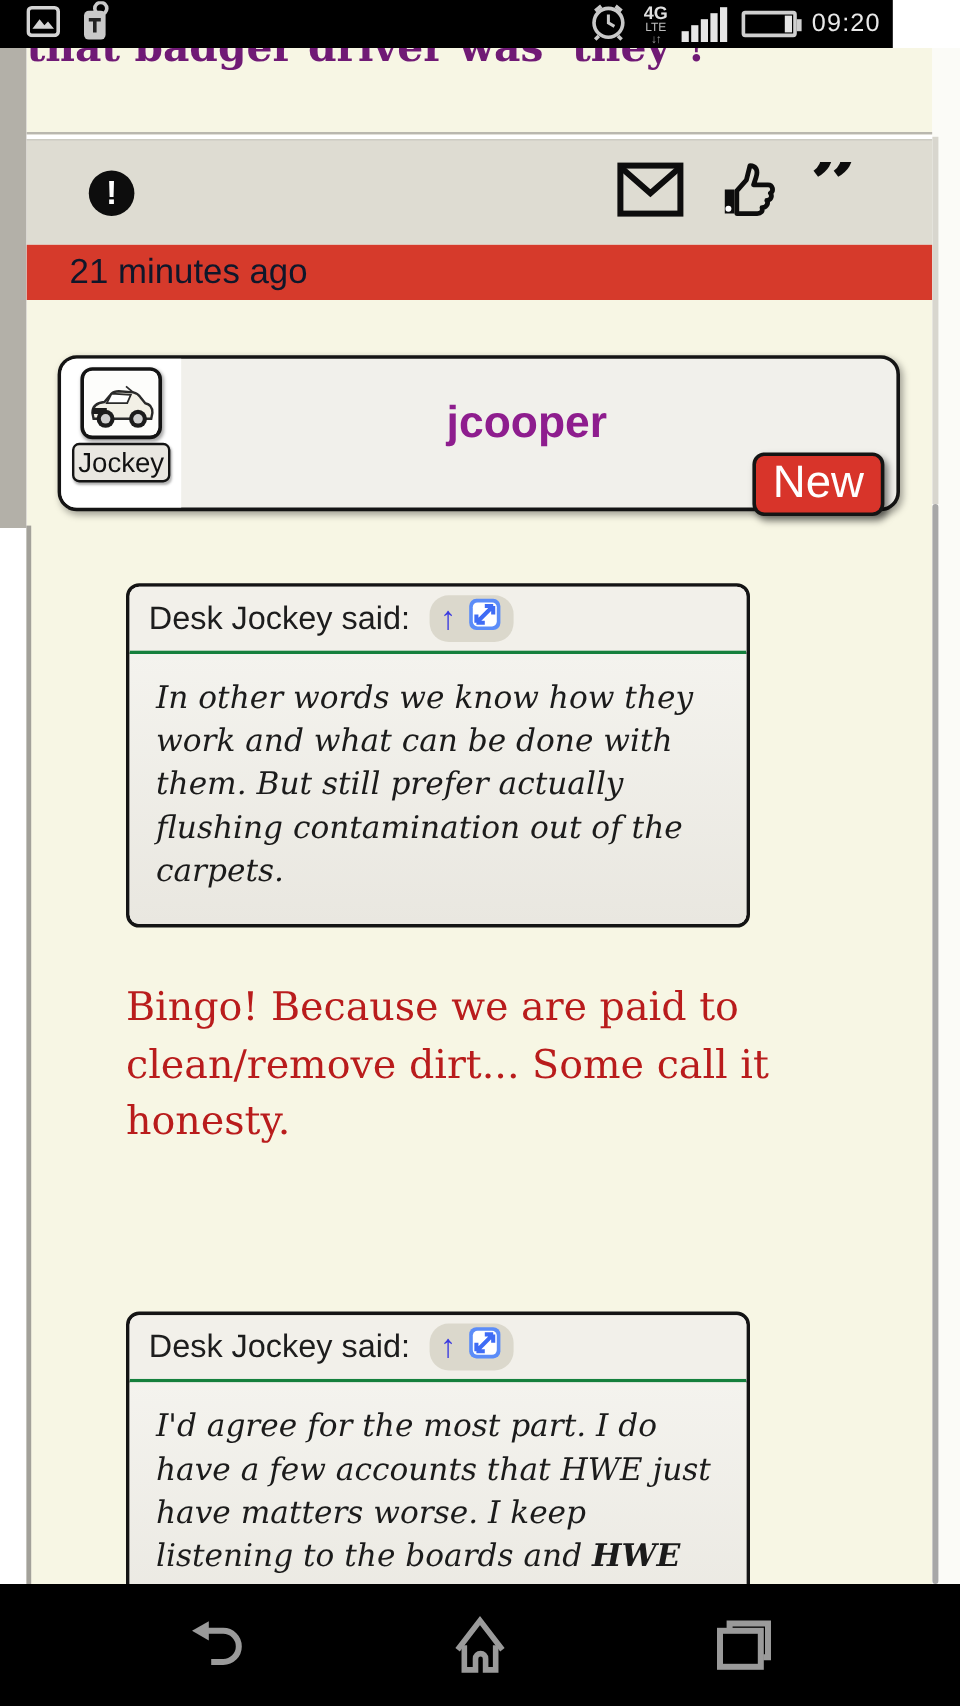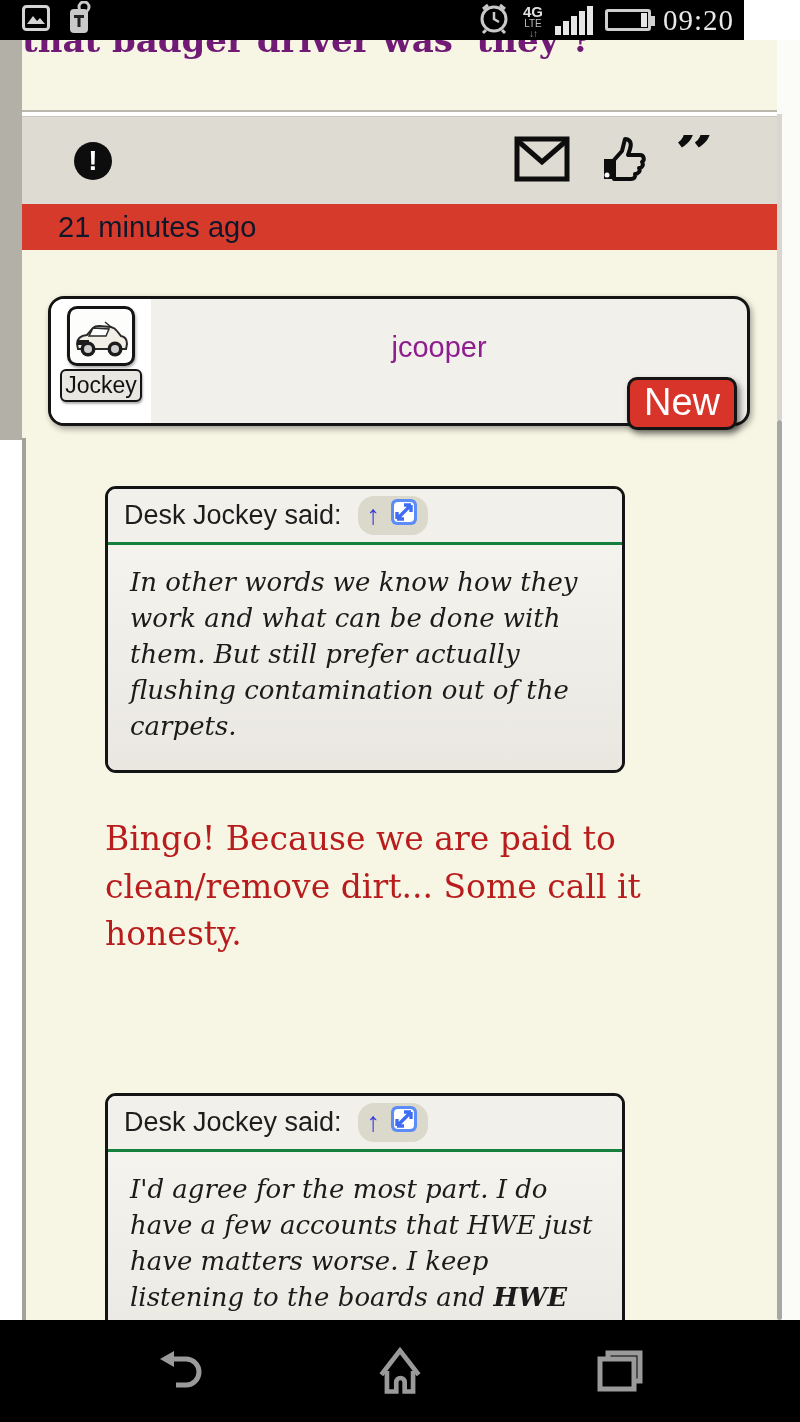--- a/index.html
+++ b/index.html
@@ -4,21 +4,21 @@
 <style>
   * { margin:0; padding:0; box-sizing:border-box; }
   body { background:#333; font-family:"Liberation Sans", sans-serif; }
   .screen { position:relative; width:800px; height:1422px; background:#fff; overflow:hidden; margin:0 auto; }
 
   
   .status-bar { position:absolute; top:0; left:0; width:744px; height:40px; background:#000;
                 display:flex; align-items:center; color:#dcdcdc; z-index:30; }
   .sb-left { display:flex; align-items:center; gap:14px; margin-left:22px; }
   .sb-right { display:flex; align-items:center; gap:12px; margin-left:auto; margin-right:10px; }
-  .sb-time { font-size:29px; color:#e8e8e8; letter-spacing:1px;font-family:Liberation Serif, serif; }
+  .sb-time { font-size:21px; color:#e8e8e8; letter-spacing:1px; }
   .net-block { display:flex; flex-direction:column; align-items:center; line-height:1; margin-top:2px; }
   .net-4g { font-size:15px; font-weight:bold; color:#e0e0e0; }
   .net-lte { font-size:10px; color:#bdbdbd; }
   .net-arrows { font-size:10px; color:#9a9a9a; letter-spacing:-1px; }
   .sig-bars { display:flex; align-items:flex-end; gap:2px; height:30px; }
   .sig-bars i { display:block; width:6px; background:#e6e6e6; }
   .battery { position:relative; width:46px; height:22px; border:3px solid #cfcfcf; border-radius:3px; }
   .battery::after { content:""; position:absolute; right:-7px; top:4px; width:4px; height:10px; background:#cfcfcf; }
   .battery i { position:absolute; right:1px; top:1px; bottom:1px; width:6px; background:#e6e6e6; }
 
@@ -54,21 +54,21 @@
   .user-card { position:relative; margin-left:26px; width:702px; height:130px; background:#f1f0eb;
                border:3px solid #141414; border-radius:16px; box-shadow:2px 3px 6px rgba(0,0,0,.35); }
   .avatar-cell { position:absolute; left:0; top:0; bottom:0; width:100px; background:#fff;
                  border-radius:13px 0 0 13px; }
   .avatar-box { width:68px; height:60px; margin:7px auto 0; border:3px solid #141414; border-radius:10px;
                 background:#fff; box-shadow:1px 2px 3px rgba(0,0,0,.35); display:flex; align-items:center; justify-content:center; overflow:hidden; }
   .contact-btn { display:block; margin:3px auto 0; width:82px; text-align:center; background:#e9e7e1;
                  border:2px solid #141414; border-radius:6px; font-size:23px; color:#111; padding:1px 0;
                  box-shadow:1px 2px 2px rgba(0,0,0,.3); }
   .username { position:absolute; left:100px; right:20px; top:32px; text-align:center; color:#8e1d8e;
-              font-weight:normal; font-size:29px; }
+              font-weight:bold; font-size:37px; }
   .new-badge { position:absolute; right:10px; bottom:-7px; background:#d8342a; color:#fff;
                border:3px solid #141414; border-radius:10px; padding:1px 14px 3px; font-size:38px;
                box-shadow:3px 4px 6px rgba(0,0,0,.5); }
 
   
   .quote-box { margin-left:83px; width:520px; border:3px solid #141414; border-radius:11px;
                background:#edece5; }
   .q1 { margin-top:60px; }
   .q2 { margin-top:136px; }
   .quote-header { background:#f2f0ea; border-bottom:3px solid #15803d; border-radius:8px 8px 0 0;

